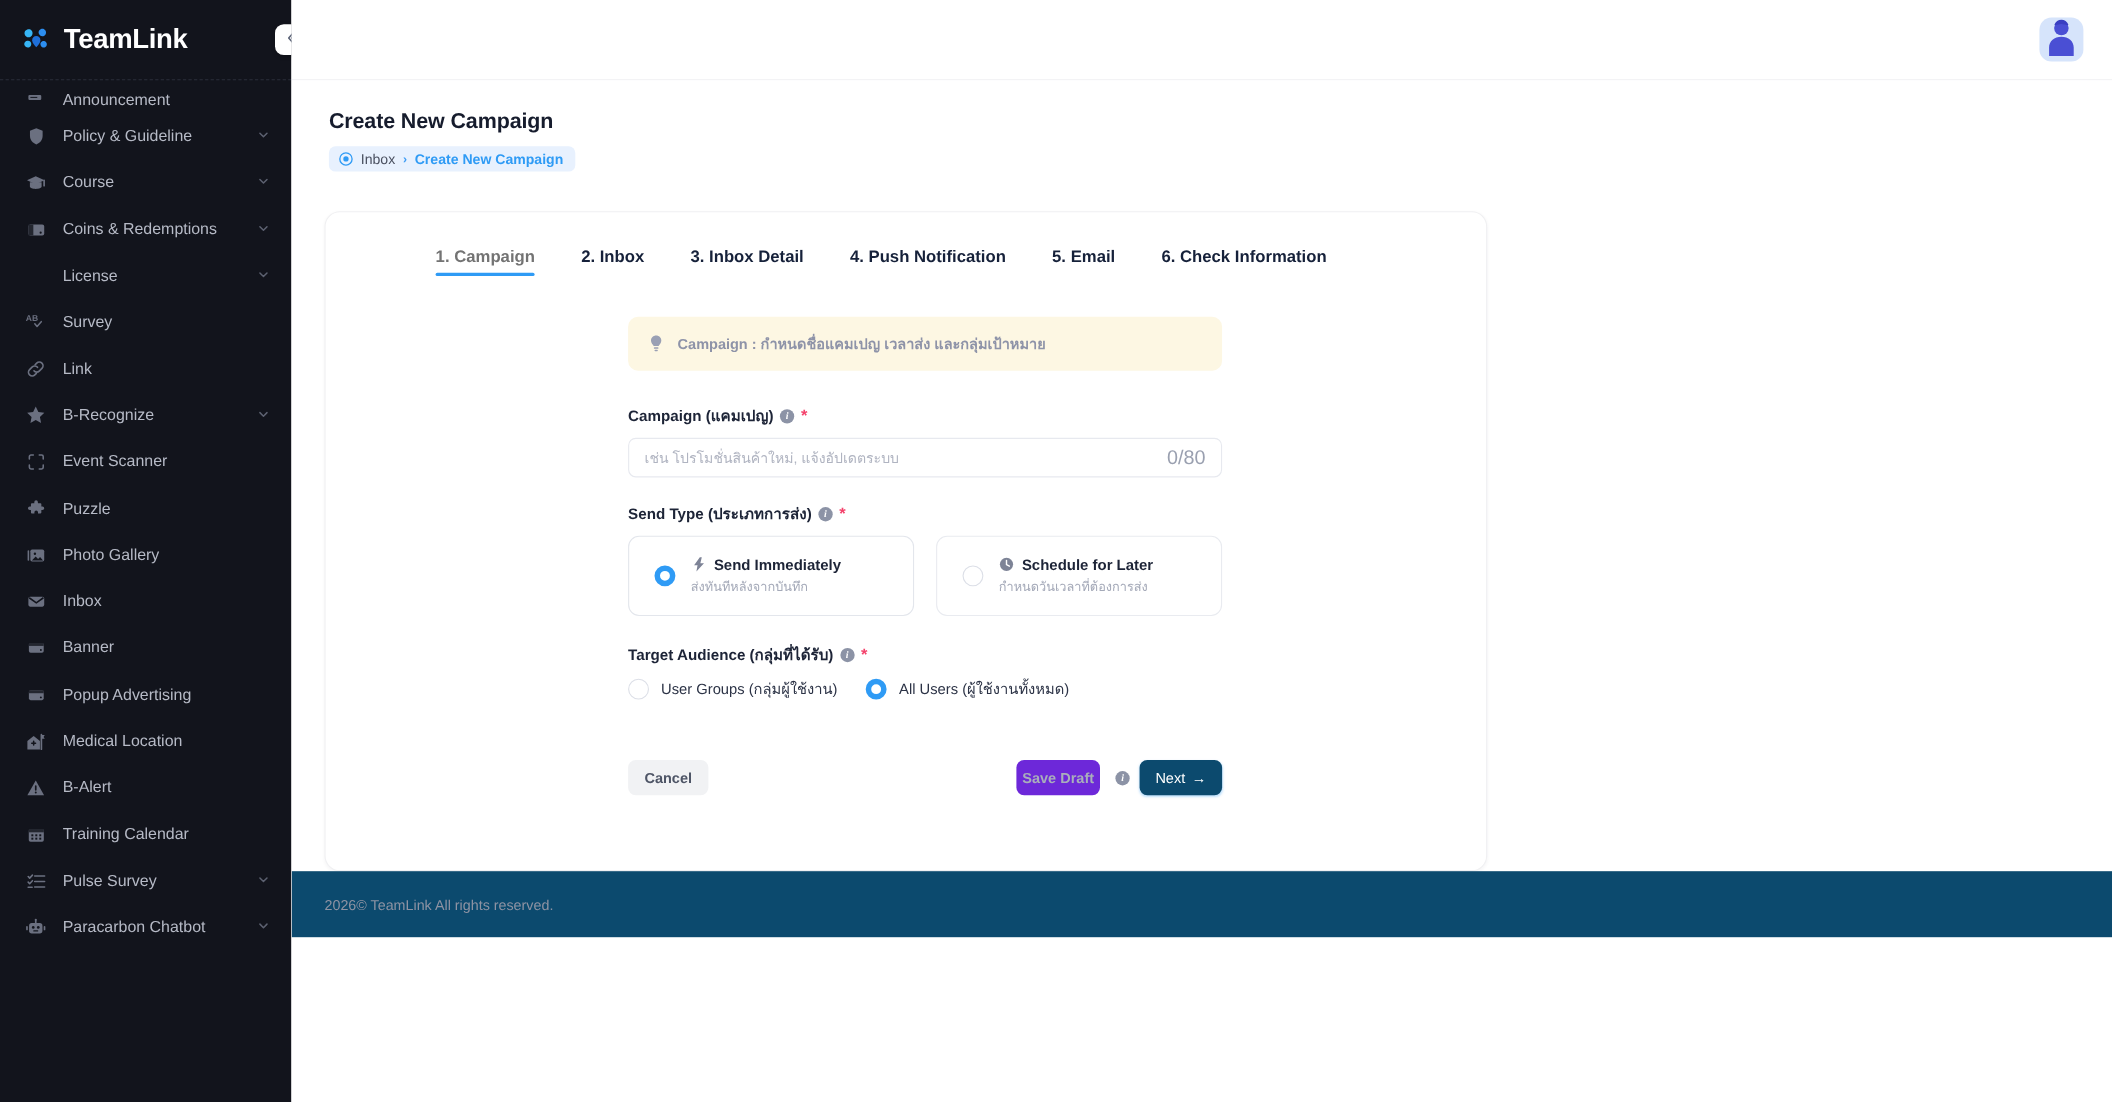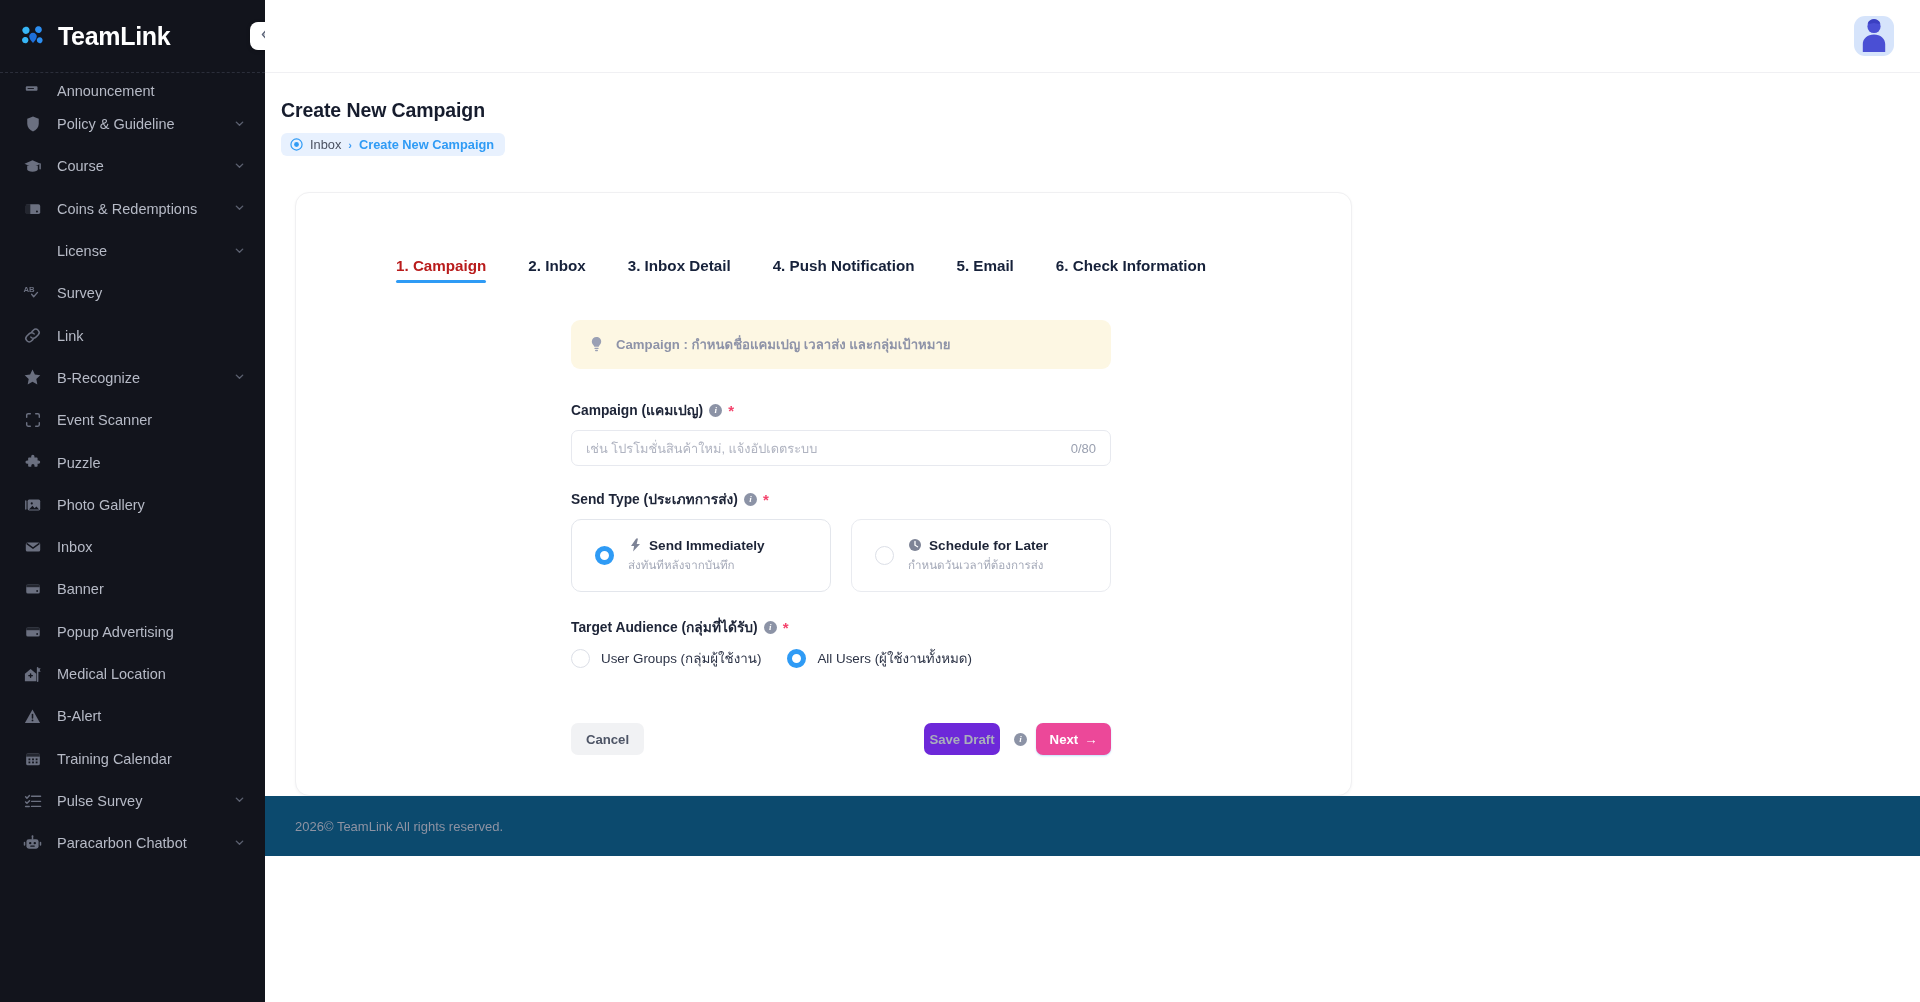--- a/index.html
+++ b/index.html
@@ -85,21 +85,21 @@
     width: 40px; height: 40px; border-radius: 11px;
     background: #d6e4fb; overflow: hidden;
     display: flex; align-items: flex-end; justify-content: center;
     cursor: pointer;
   }
   .content {
     flex: 1; background: #ffffff; position: relative;
     padding: 0 0 0 0;
     overflow: hidden;
   }
-  .page-head { padding: 26px 0 0 16px; }
+  .page-head { padding: 26px 0 0 34px; }
   .page-title {
     font-size: 19.5px; font-weight: 700; color: #161c2d;
     letter-spacing: -0.1px;
   }
   .breadcrumb {
     display: inline-flex; align-items: center; gap: 7px;
     background: #e8f1fe; border-radius: 6px;
     padding: 4px 11px 4px 9px; margin-top: 11px;
     font-size: 12.8px;
   }
@@ -121,21 +121,21 @@
   .tabs {
     display: flex; gap: 0; padding-left: 100px;
     align-items: flex-end;
   }
   .tab {
     font-size: 15.2px; font-weight: 700; color: #16213a;
     padding: 6px 0 9px 0; margin-right: 42px;
     cursor: pointer; position: relative; white-space: nowrap;
   }
   .tab:last-child { margin-right: 0; }
-  .tab.active { color: #b91c1c; margin-top: 32px; }
+  .tab.active { color: #737373; }
   .tab.active::after {
     content: ""; position: absolute; left: 0; right: 0; bottom: 0;
     height: 3px; background: #2f9bf5; border-radius: 2px;
   }
 
   .form { width: 540px; margin: 37px 0 0 275px; }
 
   .hint {
     background: #fdf7e3; border-radius: 9px;
     padding: 14px 18px; display: flex; align-items: center; gap: 12px;
@@ -160,21 +160,21 @@
 
   .text-input {
     width: 100%; height: 36px;
     border: 1px solid #e7e9ef; border-radius: 7px;
     display: flex; align-items: center; justify-content: space-between;
     padding: 0 14px; background: #fff;
     margin-bottom: 22px;
     cursor: text;
   }
   .text-input .ph { font-size: 12.8px; color: #b0b4c1; }
-  .text-input .counter { font-size: 13px; color: #9aa0b0; }
+  .text-input .counter { font-size: 18px; color: #9aa0b0; }
 
   .choice-row { display: flex; gap: 20px; margin-bottom: 24px; }
   .choice-card {
     flex: 1; height: 73px;
     border: 1px solid #e9ebf0; border-radius: 10px;
     display: flex; align-items: center; padding-left: 23px; gap: 14px;
     cursor: pointer; background: #fff;
   }
   .choice-card.selected { border-color: #e3e6ec; }
   .radio {
@@ -201,21 +201,21 @@
   }
   .btn {
     height: 32px; border-radius: 7px; border: none;
     font-size: 13.2px; font-weight: 600; cursor: pointer;
     display: inline-flex; align-items: center; justify-content: center;
     font-family: inherit;
   }
   .btn-cancel { background: #f1f2f4; color: #4e5566; width: 73px; }
   .btn-draft { background: #6d28d9; color: #a9aebb; width: 76px; cursor: not-allowed; }
   .btn-next {
-    background: #ec4899; color: #ffffff; width: 75px; gap: 6px; font-weight: 700;
+    background: #0c4a6e; color: #ffffff; width: 75px; gap: 6px; font-weight: 400;
     box-shadow: 0 1px 2px rgba(47,155,245,0.3);
   }
   .spacer { flex: 1; }
   .draft-info { margin: 0 9px 0 14px; }
 
   .footer {
     height: 60px; min-height: 60px;
     display: flex; align-items: center;
     padding-left: 30px;
     background: #0c4a6e;

